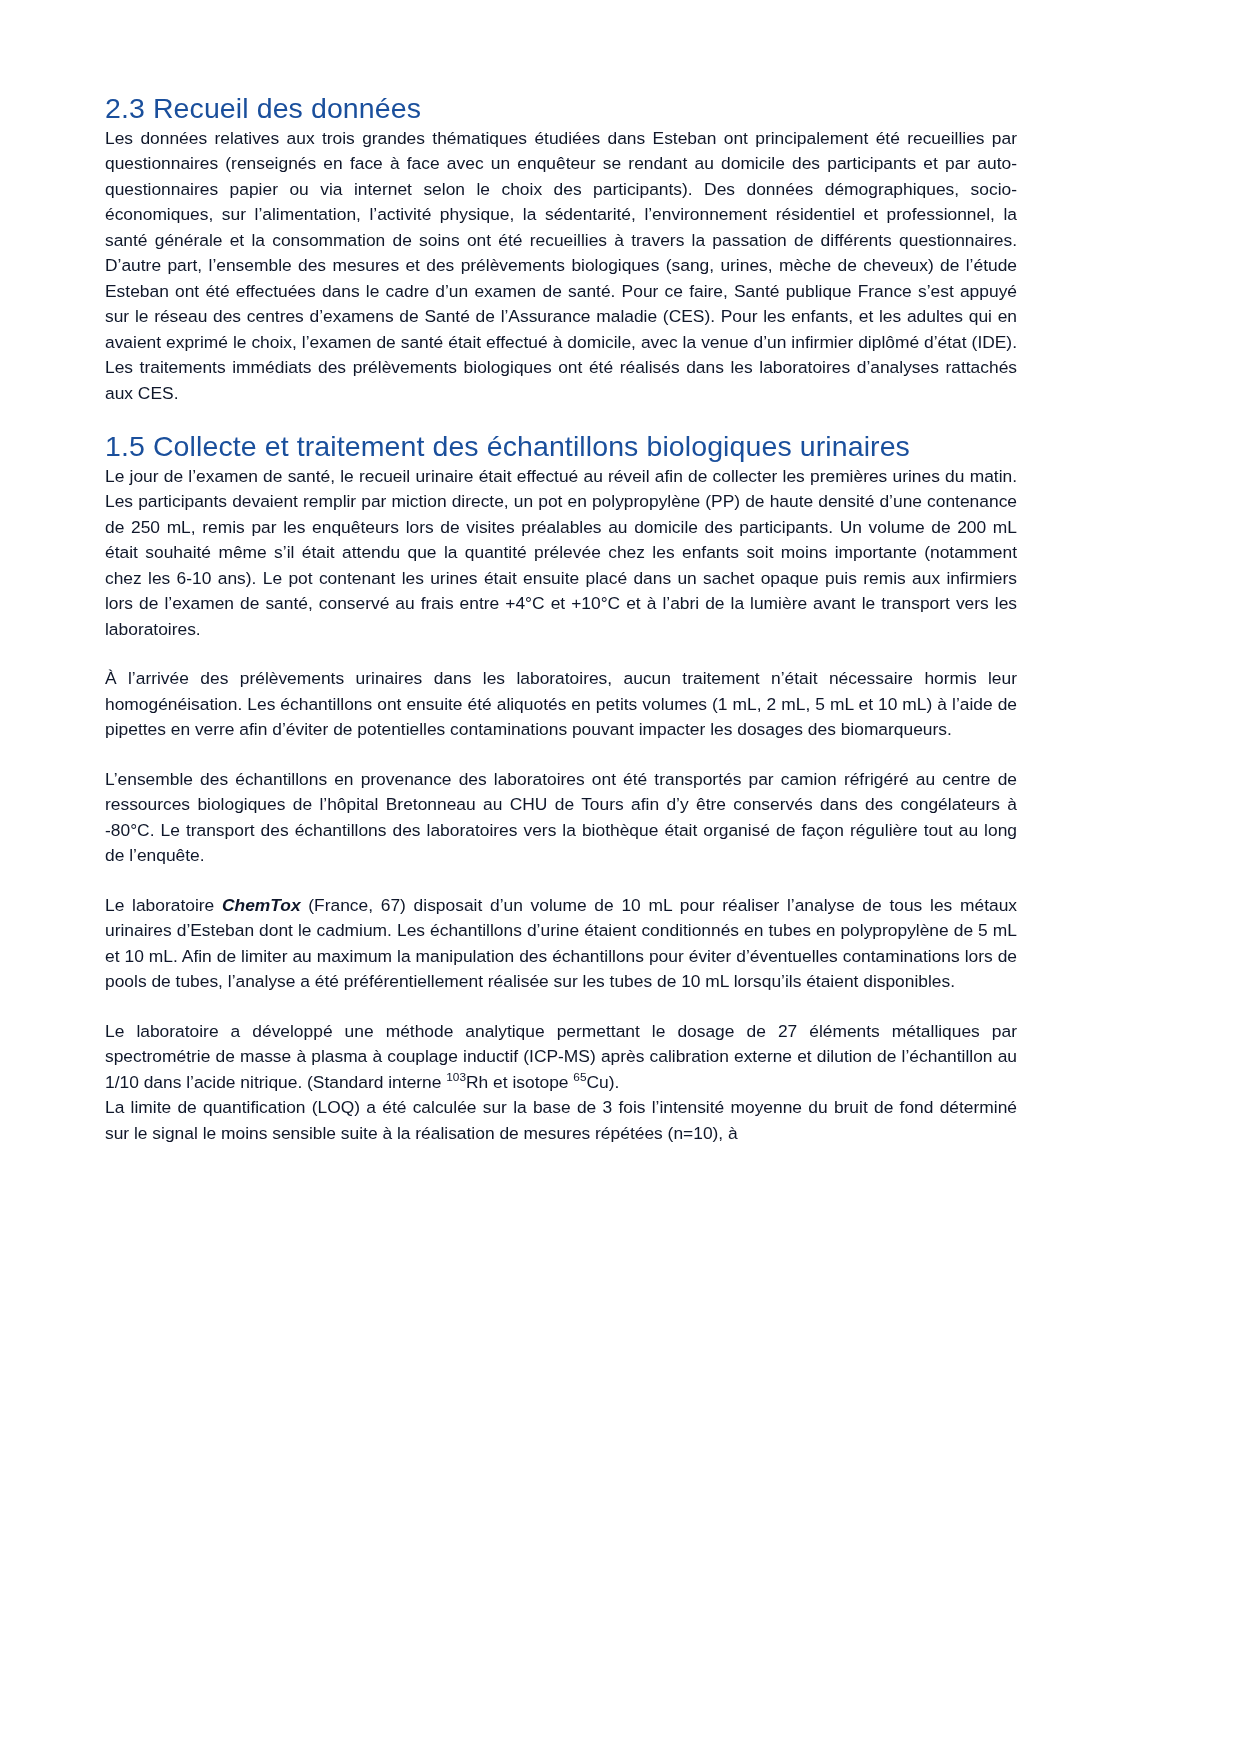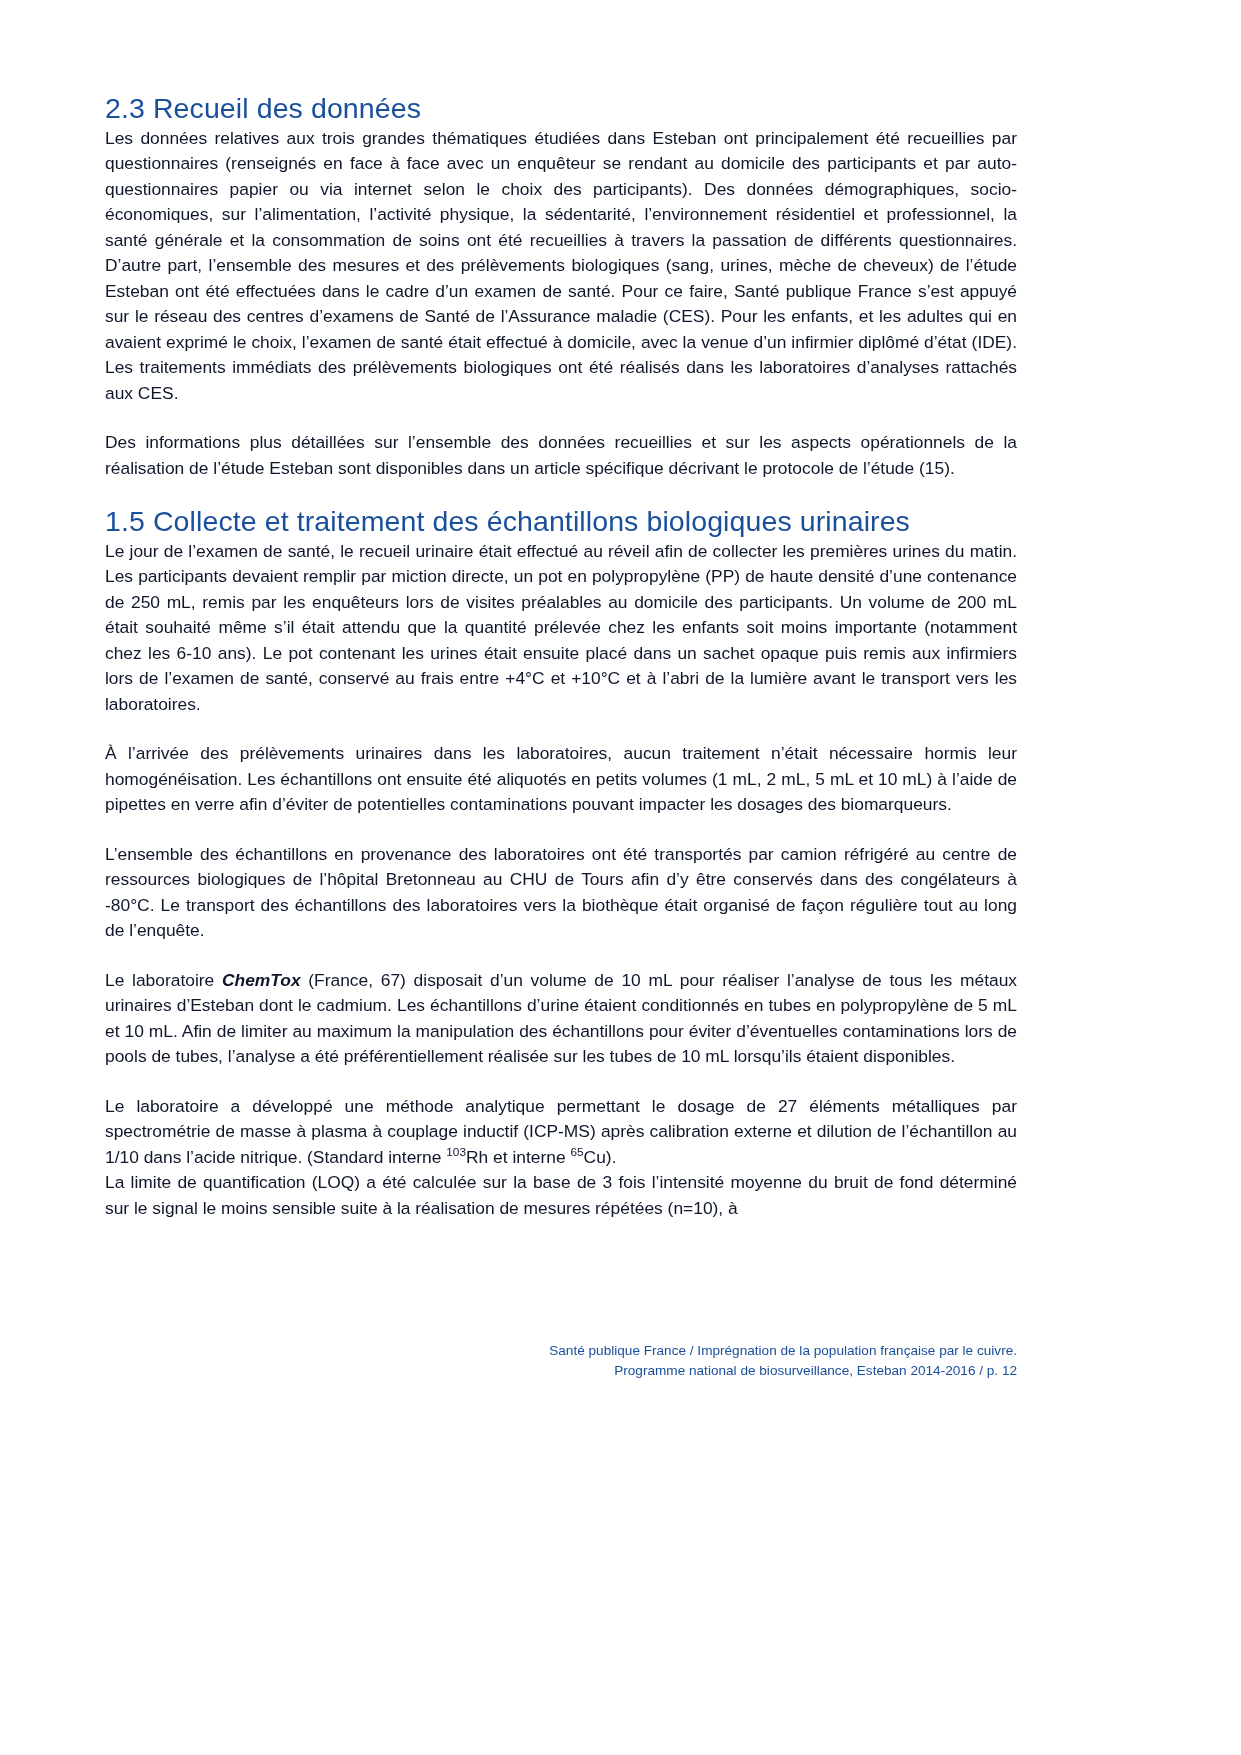--- a/index.html
+++ b/index.html
@@ -72,37 +72,32 @@
 <body>
 
 <div class="page">
 
   <div class="content">
 
     <h2 class="section-heading h-2-3">2.3 Recueil des données</h2>
 
     <p class="body-text">Les données relatives aux trois grandes thématiques étudiées dans Esteban ont principalement été recueillies par questionnaires (renseignés en face à face avec un enquêteur se rendant au domicile des participants et par auto-questionnaires papier ou via internet selon le choix des participants). Des données démographiques, socio-économiques, sur l’alimentation, l’activité physique, la sédentarité, l’environnement résidentiel et professionnel, la santé générale et la consommation de soins ont été recueillies à travers la passation de différents questionnaires. D’autre part, l’ensemble des mesures et des prélèvements biologiques (sang, urines, mèche de cheveux) de l’étude Esteban ont été effectuées dans le cadre d’un examen de santé. Pour ce faire, Santé publique France s’est appuyé sur le réseau des centres d’examens de Santé de l’Assurance maladie (CES). Pour les enfants, et les adultes qui en avaient exprimé le choix, l’examen de santé était effectué à domicile, avec la venue d’un infirmier diplômé d’état (IDE). Les traitements immédiats des prélèvements biologiques ont été réalisés dans les laboratoires d’analyses rattachés aux CES.</p>
 
-    <p class="body-text">Des informations plus détaillées sur l’ensemble des données recueillies et sur les aspects opérationnels de la réalisation de l’étude Esteban sont disponibles dans un article spécifique décrivant le protocole de l’étude (15).</p>
 
     <h2 class="section-heading h-2-4">1.5 Collecte et traitement des échantillons biologiques urinaires</h2>
 
     <p class="body-text">Le jour de l’examen de santé, le recueil urinaire était effectué au réveil afin de collecter les premières urines du matin. Les participants devaient remplir par miction directe, un pot en polypropylène (PP) de haute densité d’une contenance de 250 mL, remis par les enquêteurs lors de visites préalables au domicile des participants. Un volume de 200 mL était souhaité même s’il était attendu que la quantité prélevée chez les enfants soit moins importante (notamment chez les 6-10 ans). Le pot contenant les urines était ensuite placé dans un sachet opaque puis remis aux infirmiers lors de l’examen de santé, conservé au frais entre +4°C et +10°C et à l’abri de la lumière avant le transport vers les laboratoires.</p>
 
     <p class="body-text">À l’arrivée des prélèvements urinaires dans les laboratoires, aucun traitement n’était nécessaire hormis leur homogénéisation. Les échantillons ont ensuite été aliquotés en petits volumes (1 mL, 2 mL, 5 mL et 10 mL) à l’aide de pipettes en verre afin d’éviter de potentielles contaminations pouvant impacter les dosages des biomarqueurs.</p>
 
     <p class="body-text">L’ensemble des échantillons en provenance des laboratoires ont été transportés par camion réfrigéré au centre de ressources biologiques de l’hôpital Bretonneau au CHU de Tours afin d’y être conservés dans des congélateurs à -80°C. Le transport des échantillons des laboratoires vers la biothèque était organisé de façon régulière tout au long de l’enquête.</p>
 
 
     <p class="body-text"><span>Le laboratoire </span><span class="bold">ChemTox</span><span> (France, 67) disposait d’un volume de 10 mL pour réaliser l’analyse de tous les métaux urinaires d’Esteban dont le cadmium. Les échantillons d’urine étaient conditionnés en tubes en polypropylène de 5 mL et 10 mL. Afin de limiter au maximum la manipulation des échantillons pour éviter d’éventuelles contaminations lors de pools de tubes, l’analyse a été préférentiellement réalisée sur les tubes de 10 mL lorsqu’ils étaient disponibles.</span></p>
 
-    <p class="body-text tight"><span>Le laboratoire a développé une méthode analytique permettant le dosage de 27 éléments métalliques par spectrométrie de masse à plasma à couplage inductif (ICP-MS) après calibration externe et dilution de l’échantillon au 1/10 dans l’acide nitrique. (Standard interne </span><sup>103</sup><span>Rh et interne </span><sup>65</sup><span>Cu).</span></p>
+    <p class="body-text tight"><span>Le laboratoire a développé une méthode analytique permettant le dosage de 27 éléments métalliques par spectrométrie de masse à plasma à couplage inductif (ICP-MS) après calibration externe et dilution de l’échantillon au 1/10 dans l’acide nitrique. (Standard interne </span><sup>103</sup><span>Rh et isotope </span><sup>65</sup><span>Cu).</span></p>
 
     <p class="body-text">La limite de quantification (LOQ) a été calculée sur la base de 3 fois l’intensité moyenne du bruit de fond déterminé sur le signal le moins sensible suite à la réalisation de mesures répétées (n=10), à</p>
 
   </div>
 
-  <div class="footer">
-    <div>Santé publique France / Imprégnation de la population française par le cuivre.</div>
-    <div>Programme national de biosurveillance, Esteban 2014-2016 / p. 12</div>
-  </div>
 
 </div>
 
 </body></html>

